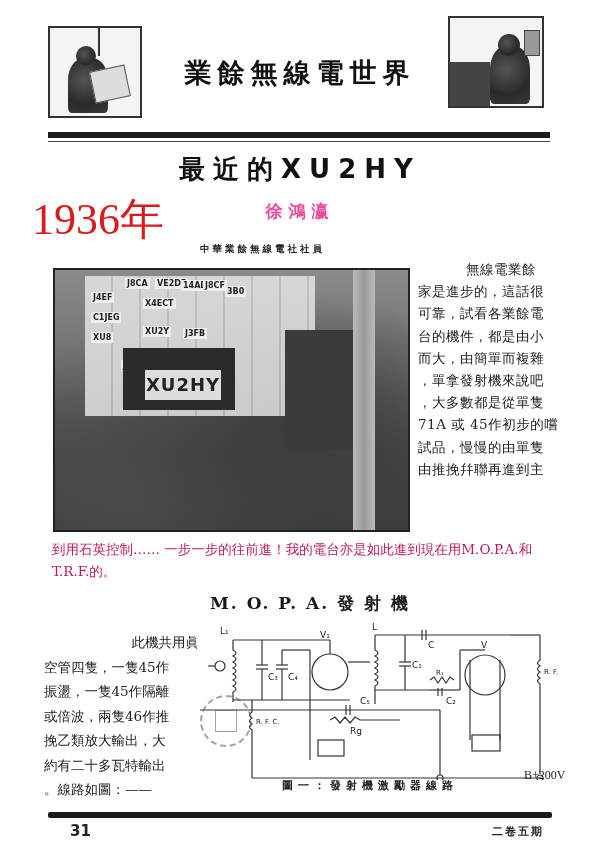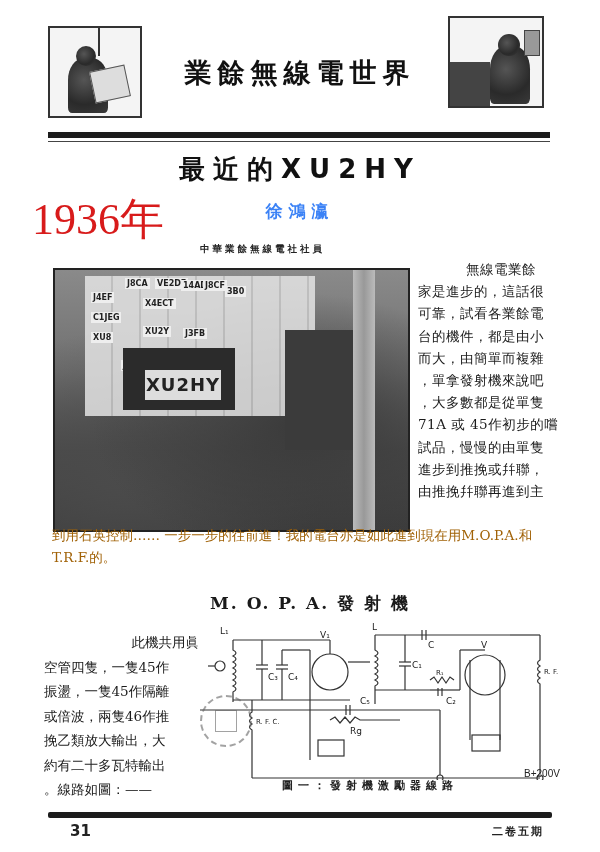--- a/index.html
+++ b/index.html
@@ -23,21 +23,21 @@
 
   
   .article-title {
     position:absolute; left:140px; top:152px; width:320px; text-align:center;
     font-family:"DejaVu Sans", sans-serif; font-weight:bold; font-size:26px; letter-spacing:8px; color:#111;
   }
   .year-stamp {
     position:absolute; left:32px; top:190px; font-family:"Liberation Serif", serif;
     font-size:44px; color:#d81b1b; letter-spacing:0px;
   }
-  .author { position:absolute; left:240px; top:200px; width:120px; text-align:center; font-size:17px; letter-spacing:6px; font-weight:bold; color:#3b82f6; }
+  .author { position:absolute; left:240px; top:200px; width:120px; text-align:center; font-size:17px; letter-spacing:6px; font-weight:bold; color:#ec4899; }
   .affil { position:absolute; left:200px; top:243px; width:200px; text-align:left; font-size:9.5px; letter-spacing:3px; font-weight:bold; color:#222; }
 
   
   .photo {
     position:absolute; left:53px; top:268px; width:353px; height:260px;
     border:2px solid #222; overflow:hidden;
     background:
       radial-gradient(ellipse at 70% 60%, #3a3a3a 0%, transparent 60%),
       radial-gradient(ellipse at 20% 80%, #4b4b4b 0%, transparent 50%),
       linear-gradient(180deg, #8a8a8a 0%, #6f6f6f 40%, #4a4a4a 70%, #3c3c3c 100%);
@@ -52,21 +52,21 @@
   .photo .rig { position:absolute; left:68px; top:78px; width:112px; height:62px; background:#2b2b2b; }
   .photo .rig-sign { position:absolute; left:90px; top:100px; width:76px; height:30px; background:#ddd; font-family:"DejaVu Sans", sans-serif; font-weight:bold; font-size:18px; text-align:center; line-height:30px; color:#222; letter-spacing:1px; }
   .photo .pole { position:absolute; left:298px; top:0; width:22px; height:260px; background:linear-gradient(90deg,#bbb,#999,#bbb); }
   .photo .cabinet { position:absolute; left:230px; top:60px; width:70px; height:120px; background:#3b3b3b; }
 
   
   .col-right { position:absolute; left:418px; top:258px; width:142px; font-size:13.5px; line-height:22.2px; letter-spacing:0.5px; color:#1b1b1b; }
   .col-right .line { white-space:nowrap; }
   .col-right .indent { padding-left:48px; }
 
-  .fullwidth { position:absolute; left:52px; top:524px; width:500px; font-size:13.5px; line-height:22px; color:#a16207; }
+  .fullwidth { position:absolute; left:52px; top:538px; width:500px; font-size:13.5px; line-height:22px; color:#be185d; }
   .fullwidth .line { white-space:nowrap; }
 
   .section-head { position:absolute; left:200px; top:592px; width:220px; text-align:center; font-size:17px; font-weight:bold; letter-spacing:2px; color:#1a1a1a; }
 
   .col-left { position:absolute; left:44px; top:630px; width:155px; font-size:13.5px; line-height:24.5px; color:#1b1b1b; }
   .col-left .line { white-space:nowrap; }
   .col-left .indent { padding-left:56px;text-align:right; }
 
   
   .schematic { position:absolute; left:200px; top:620px; width:360px; height:160px; }
@@ -126,21 +126,20 @@
 <div class="col-right">
   <div class="line indent">無線電業餘</div>
   <div class="line">家是進步的，這話很</div>
   <div class="line">可靠，試看各業餘電</div>
   <div class="line">台的機件，都是由小</div>
   <div class="line">而大，由簡單而複雜</div>
   <div class="line">，單拿發射機來說吧</div>
   <div class="line">，大多數都是從單隻</div>
   <div class="line">71A 或 45作初步的嚐</div>
   <div class="line">試品，慢慢的由單隻</div>
-  <div class="line">進步到推挽或幷聯，</div>
   <div class="line">由推挽幷聯再進到主</div>
 </div>
 
 <div class="fullwidth">
   <div class="line">到用石英控制…… 一步一步的往前進！我的電台亦是如此進到現在用M.O.P.A.和</div>
   <div class="line">T.R.F.的。</div>
 </div>
 
 <div class="section-head">M. O. P. A. 發 射 機</div>
 
@@ -235,21 +234,21 @@
     <text x="172" y="10">L</text>
     <text x="228" y="28">C</text>
     <text x="212" y="48">C₁</text>
     <text x="236" y="55" font-size="7">R₁</text>
     <text x="246" y="84">C₂</text>
     <text x="281" y="28">V</text>
     <text x="344" y="54" font-size="7">R. F. C.</text>
     <text x="234" y="172" font-size="7">B-</text>
   </g>
 </svg>
-<div class="abs" style="left:524px;top:768px;font-size:10px;font-family:Liberation Sans, sans-serif;color:#222;">B+200V</div>
+<div class="abs" style="left:524px;top:768px;font-size:12px;font-family:Liberation Serif, serif;color:#222;">B+200V</div>
 
 <div class="stamp">
     <div class="inner"></div>
   </div>
 <div class="caption">圖一：發射機激勵器線路</div>
 
 <div class="footer-rule"></div>
 <div class="page-num">31</div>
 <div class="issue">二卷五期</div>
 

